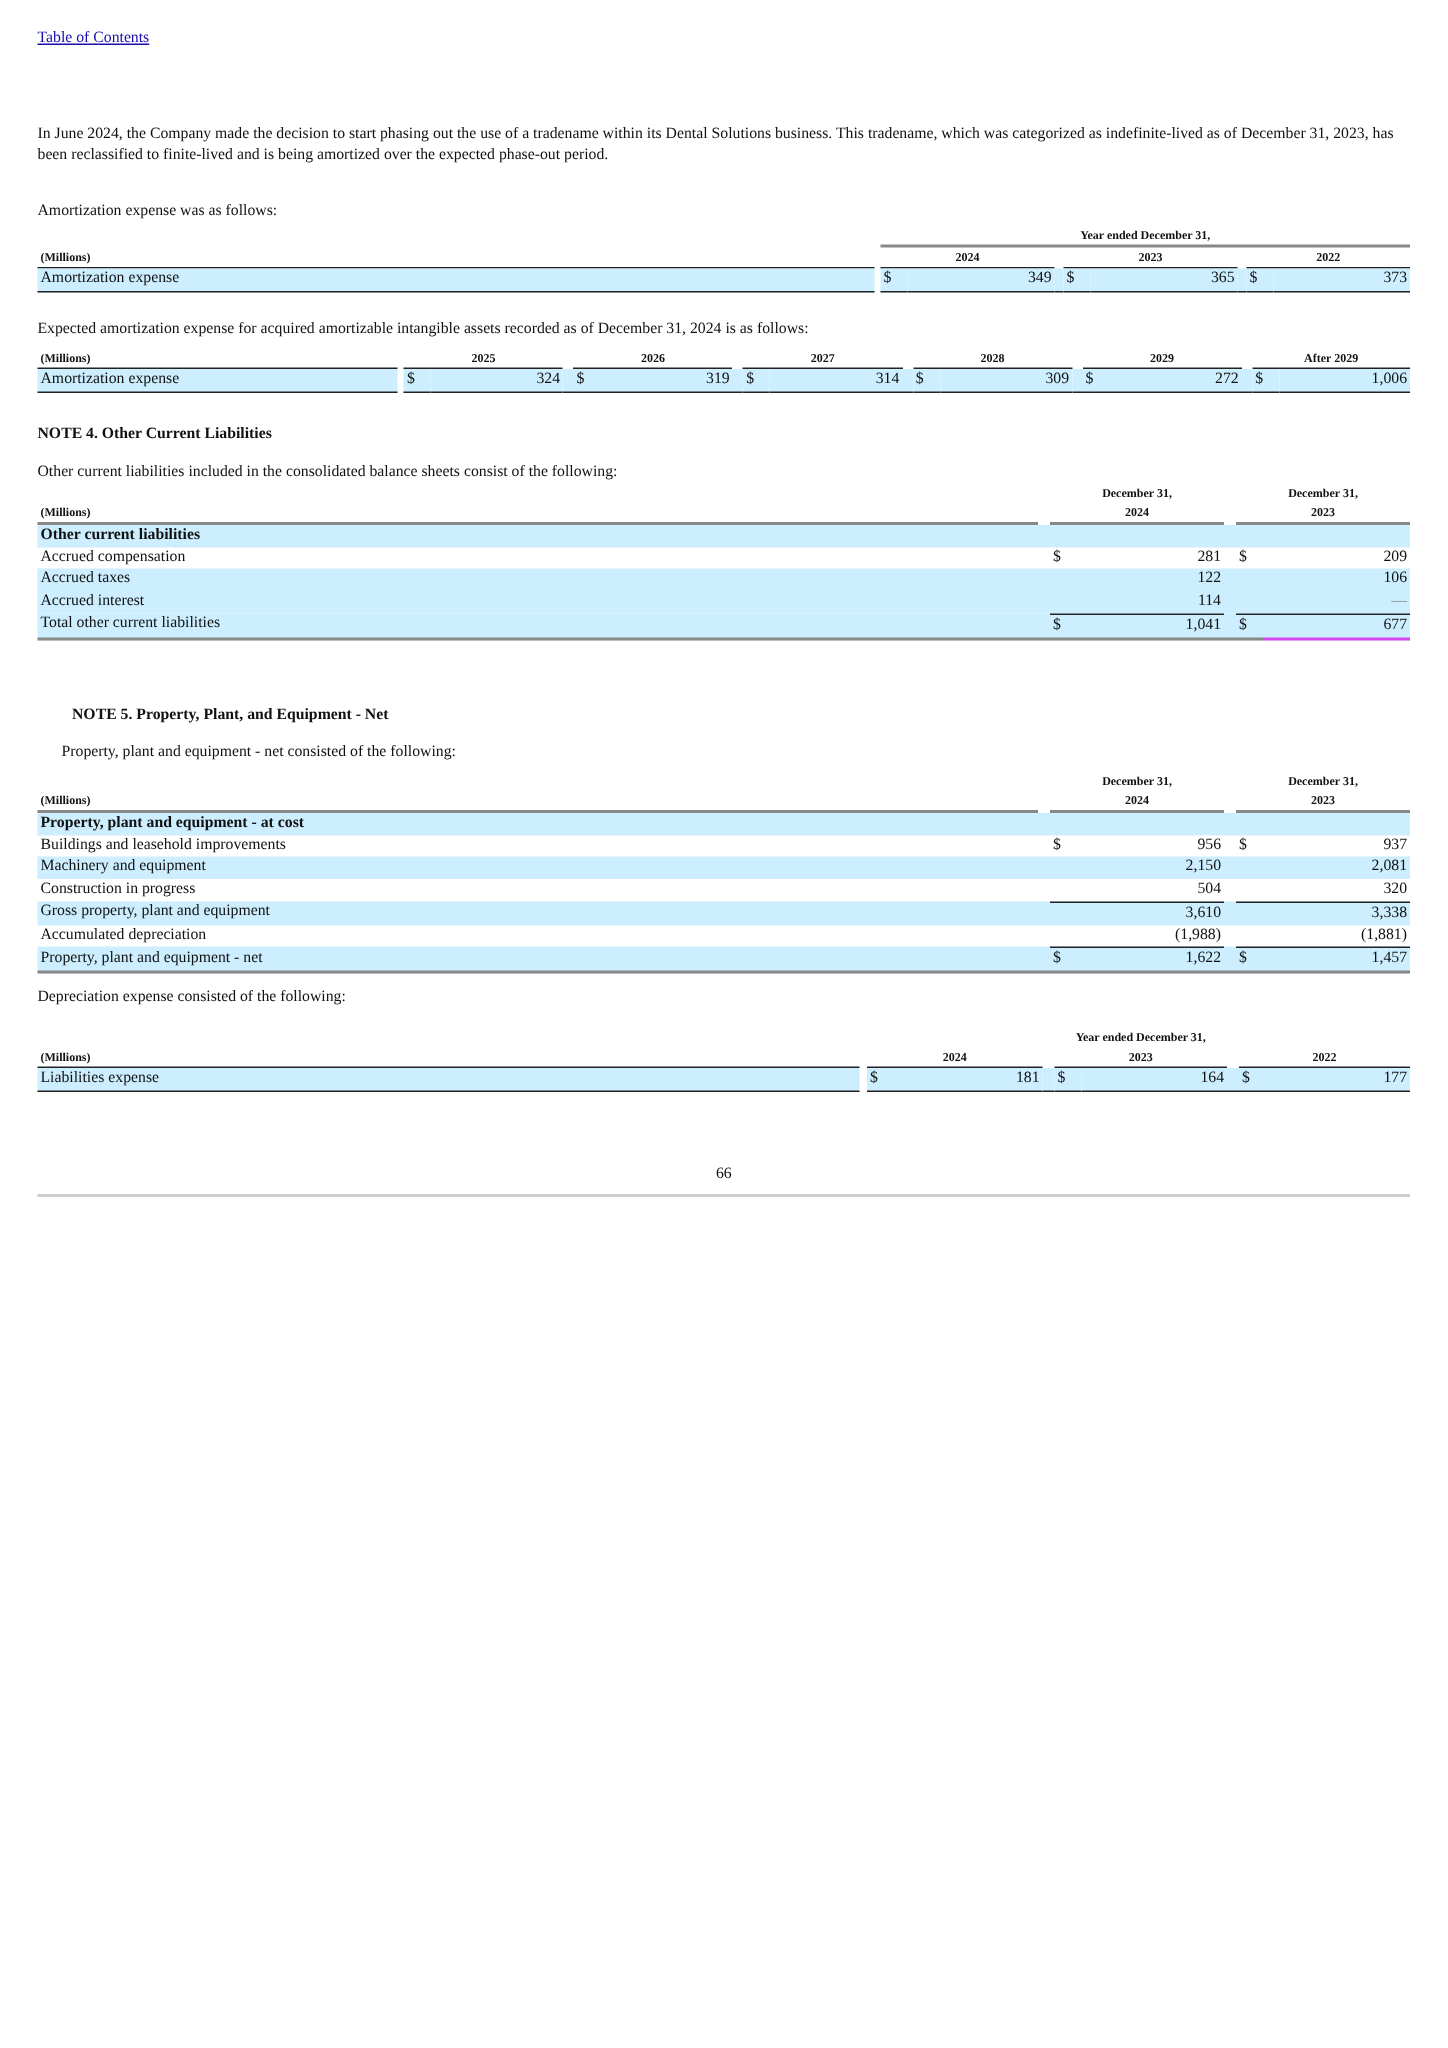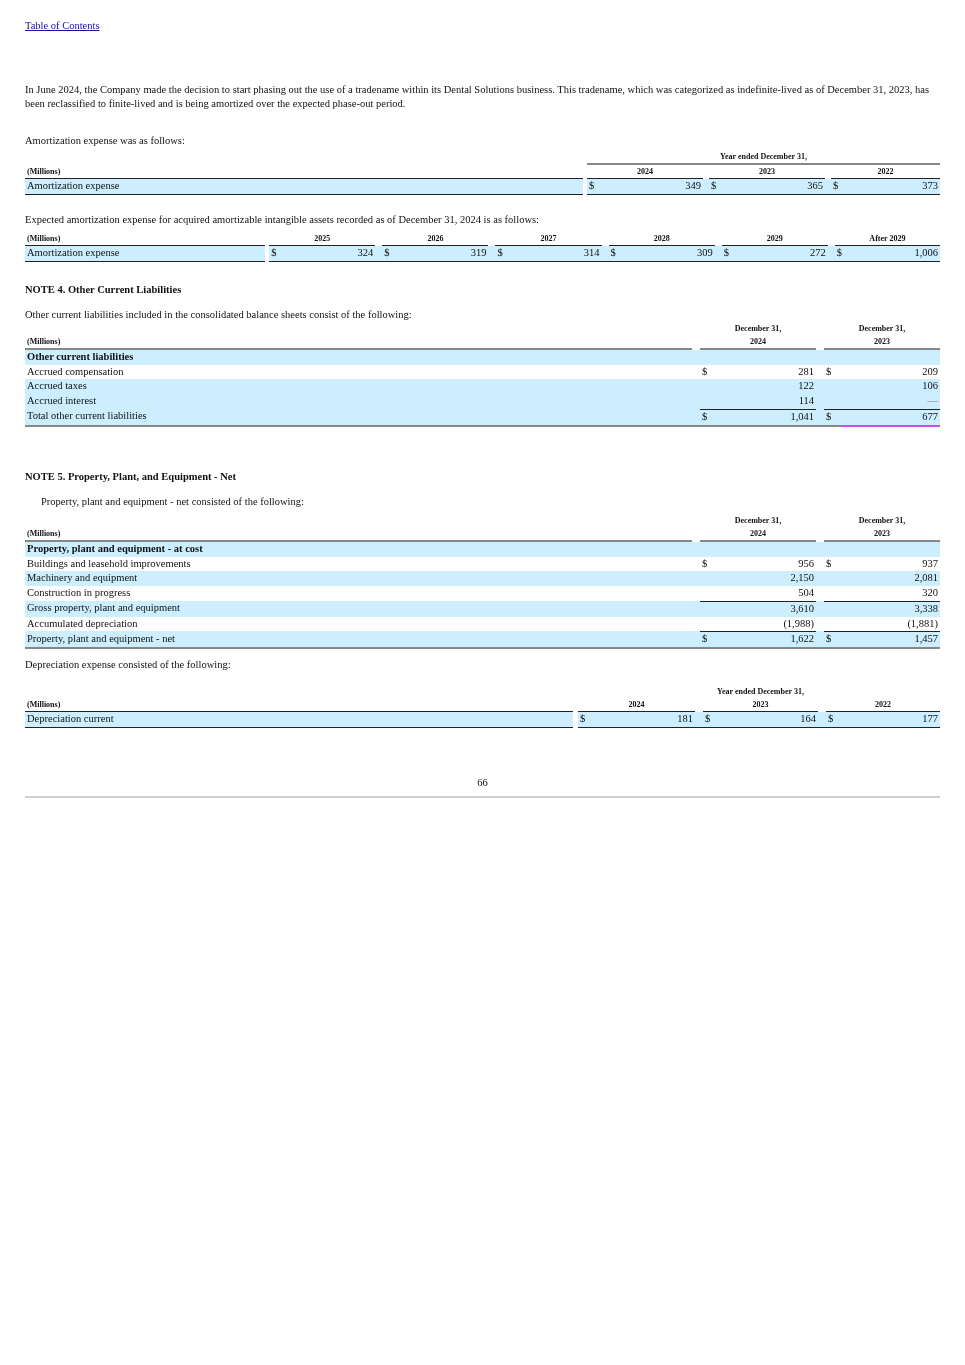--- a/index.html
+++ b/index.html
@@ -218,21 +218,21 @@
     <td style="border-bottom:2px solid #888;"></td>
     <td class="dol" style="border-bottom:2px solid #888;">$</td>
     <td class="num" style="border-bottom:2px solid #888;">1,041</td>
     <td style="border-bottom:2px solid #888;"></td>
     <td class="dol" style="border-bottom:2px solid #888;">$</td>
     <td class="num" style="border-bottom:2px solid #d946ef;">677</td>
   </tr>
 </tbody>
   </table>
 
-<div class="h" style="top:471px;">NOTE 5. Property, Plant, and Equipment - Net</div>
+<div class="h" style="top:471px;margin-left:23px;">NOTE 5. Property, Plant, and Equipment - Net</div>
 <div class="p" style="top:495px;margin-left:16px;">Property, plant and equipment - net consisted of the following:</div>
 <table class="fin" style="top:514px;">
   <colgroup>
     <col style="width:667px">
       <col style="width:8px">
     <col style="width:18px">
       <col style="width:98px">
       <col style="width:8px">
     <col style="width:18px">
       <col style="width:98px">
@@ -347,21 +347,21 @@
   <tr class="hdr">
     <td class="lbl">(Millions)</td>
         <td></td>
     <td colspan="2" class="uline">2024</td>
         <td></td>
     <td colspan="2" class="uline">2023</td>
         <td></td>
     <td colspan="2" class="uline">2022</td>
   </tr>
   <tr class="shade botline">
-    <td>Depreciation current</td>
+    <td>Liabilities expense</td>
         <td class="gap"></td>
     <td class="dol">$</td>
     <td class="num">181</td>
         <td></td>
     <td class="dol">$</td>
     <td class="num">164</td>
         <td></td>
     <td class="dol">$</td>
     <td class="num">177</td>
   </tr>

